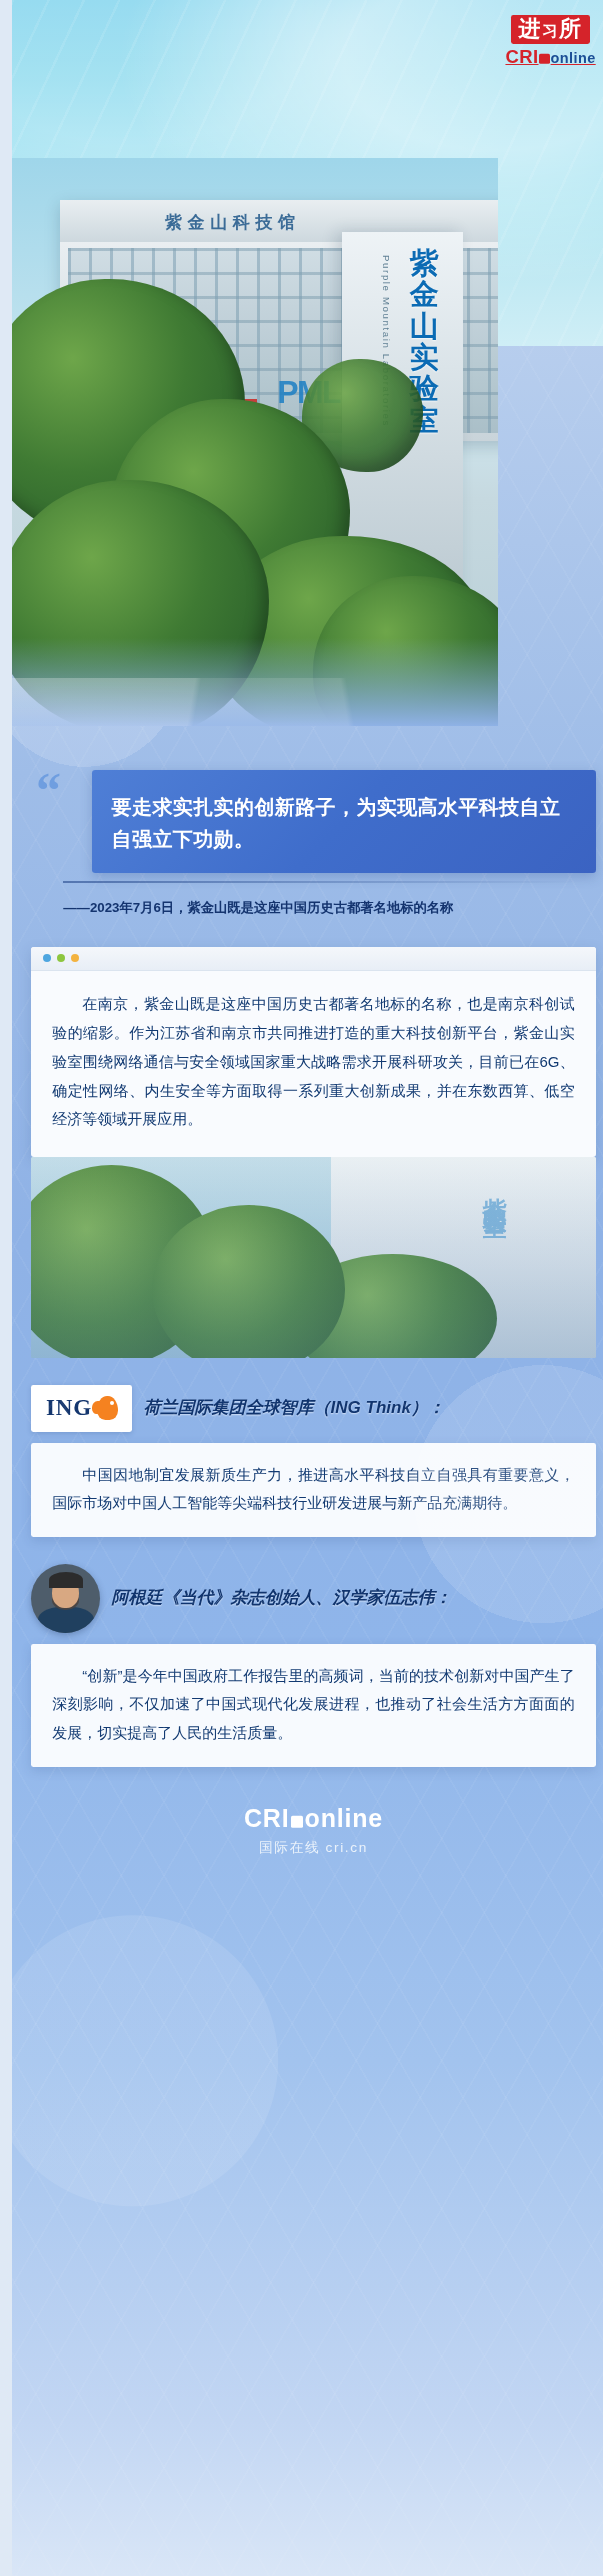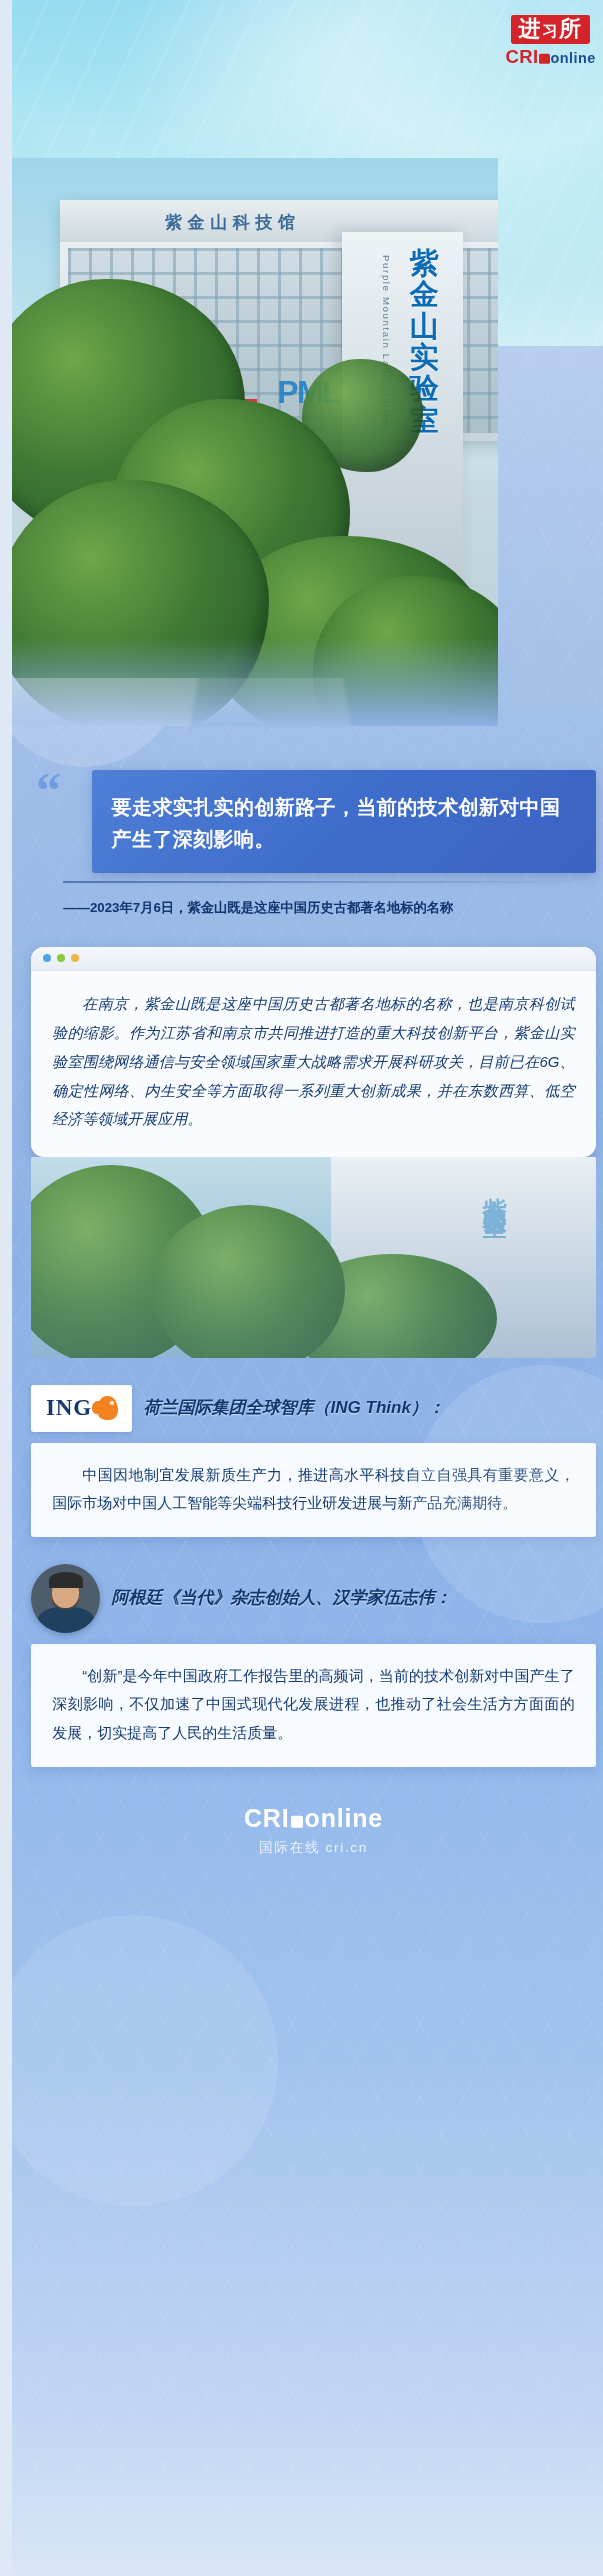--- a/index.html
+++ b/index.html
@@ -67,20 +67,21 @@
     line-height: 1;
   }
   .logo-cn .arrow { color: #fff; font-size: 15.3px; }
   .logo-cri {
     margin-top: 4.8px;
     font-size: 18.5px;
     font-weight: bold;
     color: #d5232a;
     letter-spacing: 0.4px;
     line-height: 1;
+    text-decoration: underline;
   }
   .logo-cri .online { color: #1c4f96; font-size: 14.5px; font-weight: bold; }
   .logo-cri .bar {
     display: inline-block;
     width: 10.5px; height: 10.5px;
     background: #d5232a;
     border-radius: 1.6px;
     transform: translateY(0.8px);
     margin: 0 0.8px;
   }
@@ -258,24 +259,23 @@
     margin: 8px 19.3px 0 32px;
     height: 1.6px;
     background: linear-gradient(90deg, rgba(25,60,130,0.55), rgba(25,60,130,0));
   }
 
   
   .card {
     position: relative;
     margin: 27px 19.3px 0 19.3px;
     background: rgba(255,255,255,0.94);
-    border-radius: 13px;
+    border-radius: 3px;
     box-shadow: 0 4px 13px rgba(40,70,130,0.18);
     overflow: hidden;
-    font-style: italic;
   }
   .card-bar {
     height: 24px;
     background: linear-gradient(180deg, #f4f7fb 0%, #e8eef6 100%);
     border-bottom: 0.8px solid #dbe4ef;
     display: flex;
     align-items: center;
     padding-left: 11.3px;
     gap: 6.4px;
   }
@@ -499,21 +499,21 @@
       <div class="tree t5"></div>
       <div class="hero-fade"></div>
       <div class="hero-ribbon"></div>
     </div>
 
   </div>
 
   <div class="quote-wrap">
     <div class="quote-mark">“</div>
     <div class="quote-card">
-      <div class="quote-text">要走求实扎实的创新路子，当前的技术创新对中国产生了深刻影响。</div>
+      <div class="quote-text">要走求实扎实的创新路子，为实现高水平科技自立自强立下功勋。</div>
     </div>
     <div class="attr-rule"></div>
     <div class="quote-attr">——2023年7月6日，紫金山既是这座中国历史古都著名地标的名称</div>
   </div>
 
   <div class="card">
     <div class="card-bar">
       <span class="dot g"></span>
       <span class="dot y"></span>
       <span class="dot r"></span>

